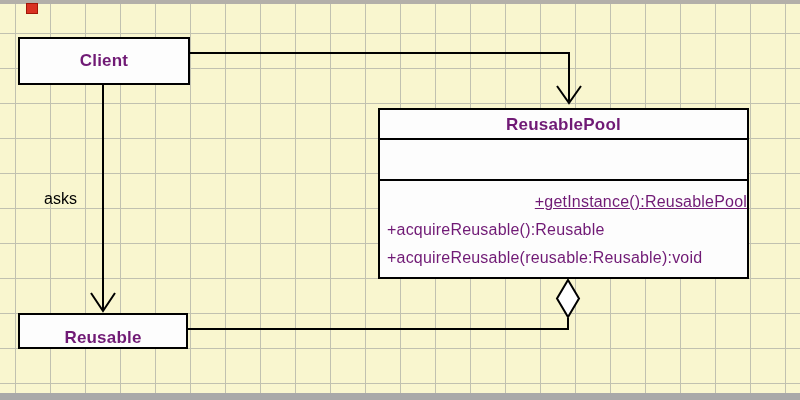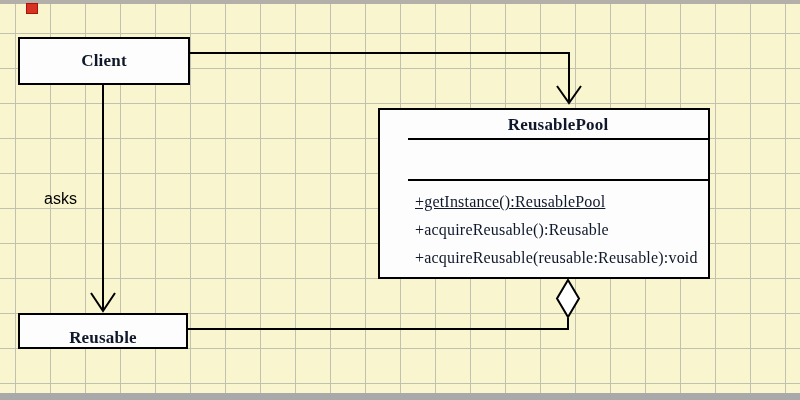--- a/index.html
+++ b/index.html
@@ -31,47 +31,46 @@
   #connector-layer { position: absolute; left: 0; top: 0; width: 800px; height: 400px; }
   #connector-layer path, #connector-layer polyline {
     fill: none; stroke: #000; stroke-width: 2;
   }
   #connector-layer polygon { fill: #ffffff; stroke: #000; stroke-width: 2; }
 
   .uml-class {
     position: absolute;
     background: #fdfdfd;
     border: 2px solid #000;
-    color: #0f172a;
-    font-family: Liberation Serif, serif;
+    color: #701a75;
   }
   .uml-class .title {
     font-weight: bold;
     font-size: 17px;
     text-align: center;
     letter-spacing: 0.2px;
   }
 
   #class-client   { left: 18px;  top: 37px;  width: 172px; height: 48px; }
   #class-client .title   { line-height: 44px; }
 
   #class-reusable { left: 18px;  top: 313px; width: 170px; height: 36px; }
   #class-reusable .title { line-height: 45px; }
 
-  #class-reusablepool { left: 378px; top: 108px; width: 332px; height: 171px; padding-left: 28px; }
+  #class-reusablepool { left: 378px; top: 108px; width: 371px; height: 171px; }
   #class-reusablepool .title { line-height: 30px; height: 30px; border-bottom: 2px solid #000; }
   #class-reusablepool .attributes { height: 41px; border-bottom: 2px solid #000; }
   #class-reusablepool .methods { padding: 7px 0 0 7px; }
   .method-row {
     font-size: 16px;
     line-height: 28px;
     white-space: nowrap;
     letter-spacing: 0.2px;
   }
-  .method-row.static { text-decoration: underline; }
+  .method-row.static { text-decoration: underline; text-align: right; }
 
   .relation-label {
     position: absolute;
     font-size: 16px;
     color: #000;
     white-space: nowrap;
   }
   #label-asks { left: 292px; top: 29px; }
   #label-uses { left: 44px;  top: 190px; }
 </style>

